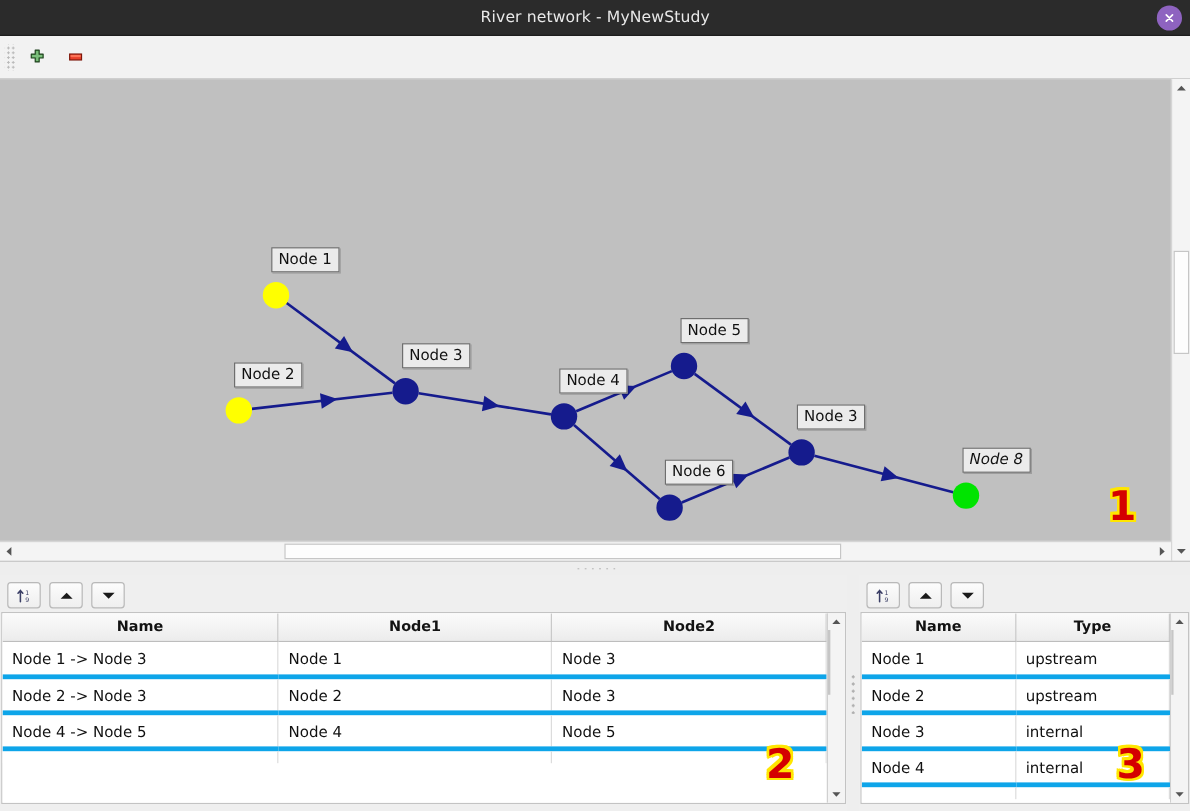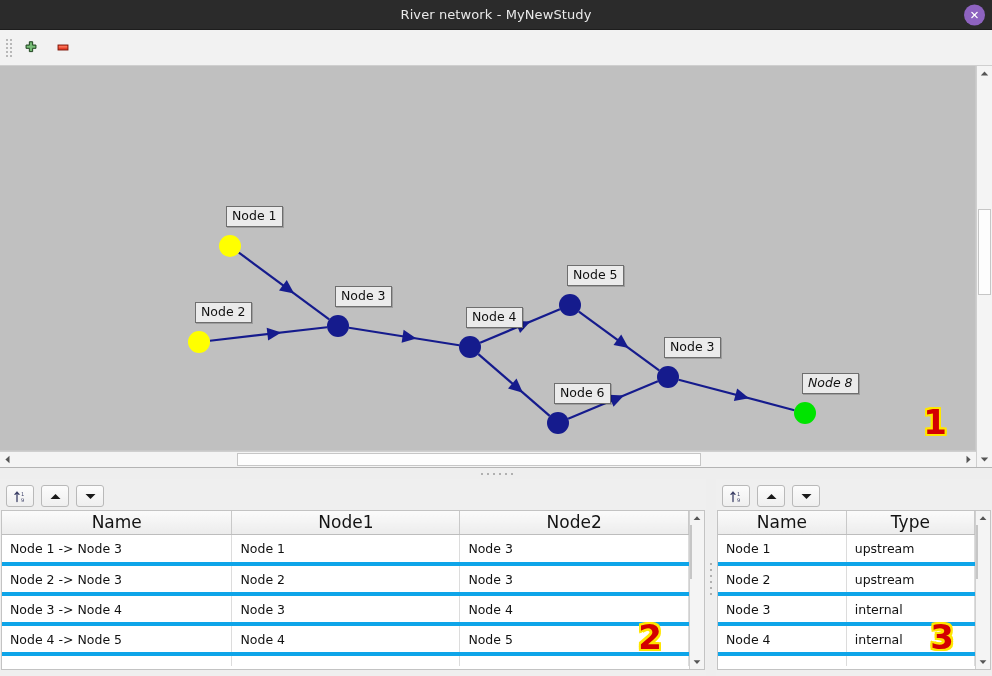--- a/index.html
+++ b/index.html
@@ -223,25 +223,25 @@
     border-collapse: collapse;
     width: 100%;
     table-layout: fixed;
     font-size: 12.5px;
     color: #111;
   }
   table.grid th {
     background: linear-gradient(#fbfbfb, #ececec);
     border-right: 1px solid #c9c9c9;
     border-bottom: 1px solid #bdbdbd;
-    font-weight: normal;
+    font-weight: bold;
     height: 23px;
     text-align: center;
     color: #131313;
-    font-size: 17px;
+    font-size: 12px;
     cursor: pointer;
     user-select: none;
   }
   table.grid td {
     border-right: 1px solid #dcdcdc;
     border-bottom: 4px solid #0ea5e9;
     height: 30px;
     padding: 0 8px;
     background: #fff;
     white-space: nowrap;
@@ -409,25 +409,20 @@
                   <td>Node 1 -&gt; Node 3</td>
                   <td>Node 1</td>
                   <td>Node 3</td>
                 </tr>
                 <tr>
                   <td>Node 2 -&gt; Node 3</td>
                   <td>Node 2</td>
                   <td>Node 3</td>
                 </tr>
                 <tr>
-                  <td>Node 3 -&gt; Node 4</td>
-                  <td>Node 3</td>
-                  <td>Node 4</td>
-                </tr>
-                <tr>
                   <td>Node 4 -&gt; Node 5</td>
                   <td>Node 4</td>
                   <td>Node 5</td>
                 </tr>
                 <tr class="filler">
                   <td></td>
                   <td></td>
                   <td></td>
                 </tr>
               </tbody>

